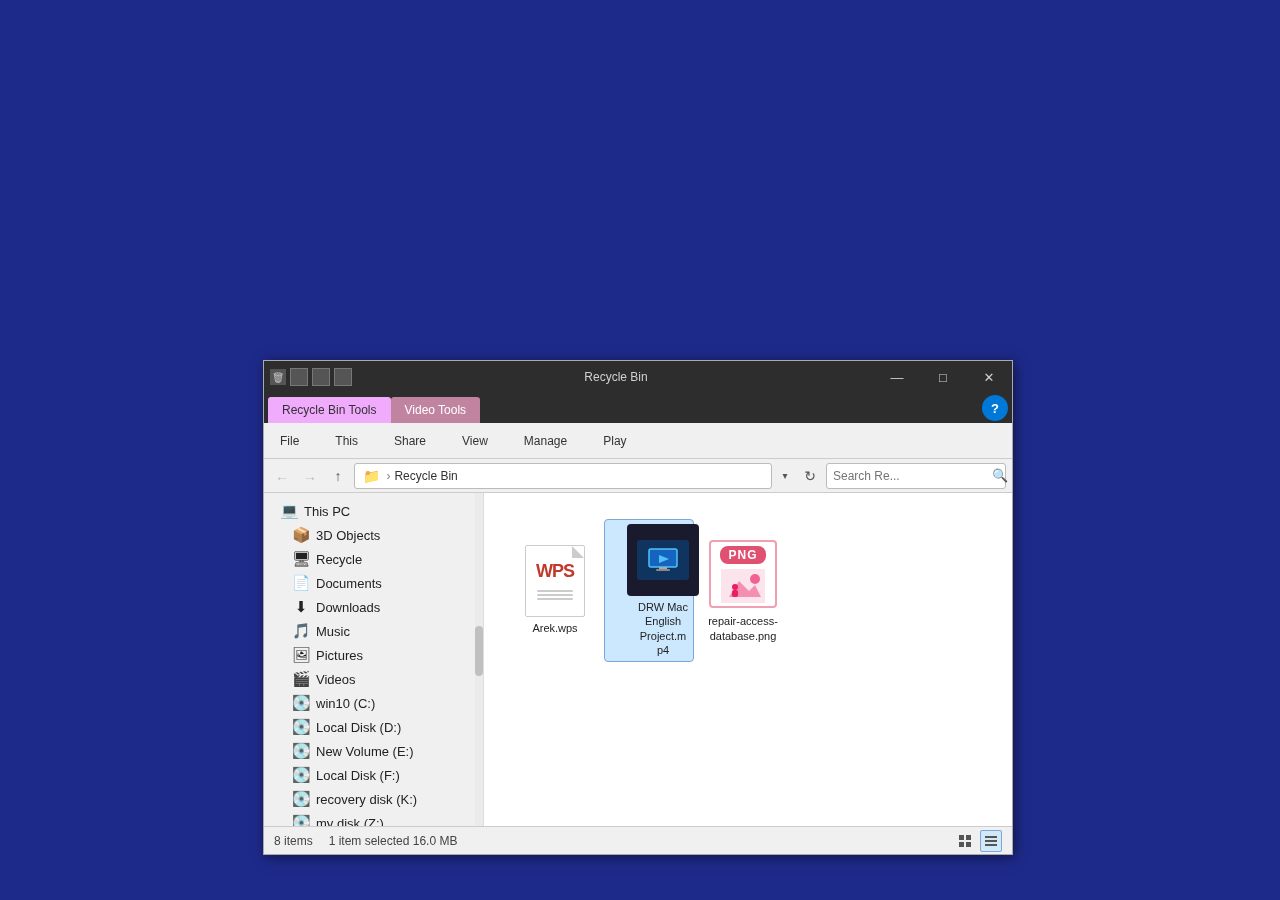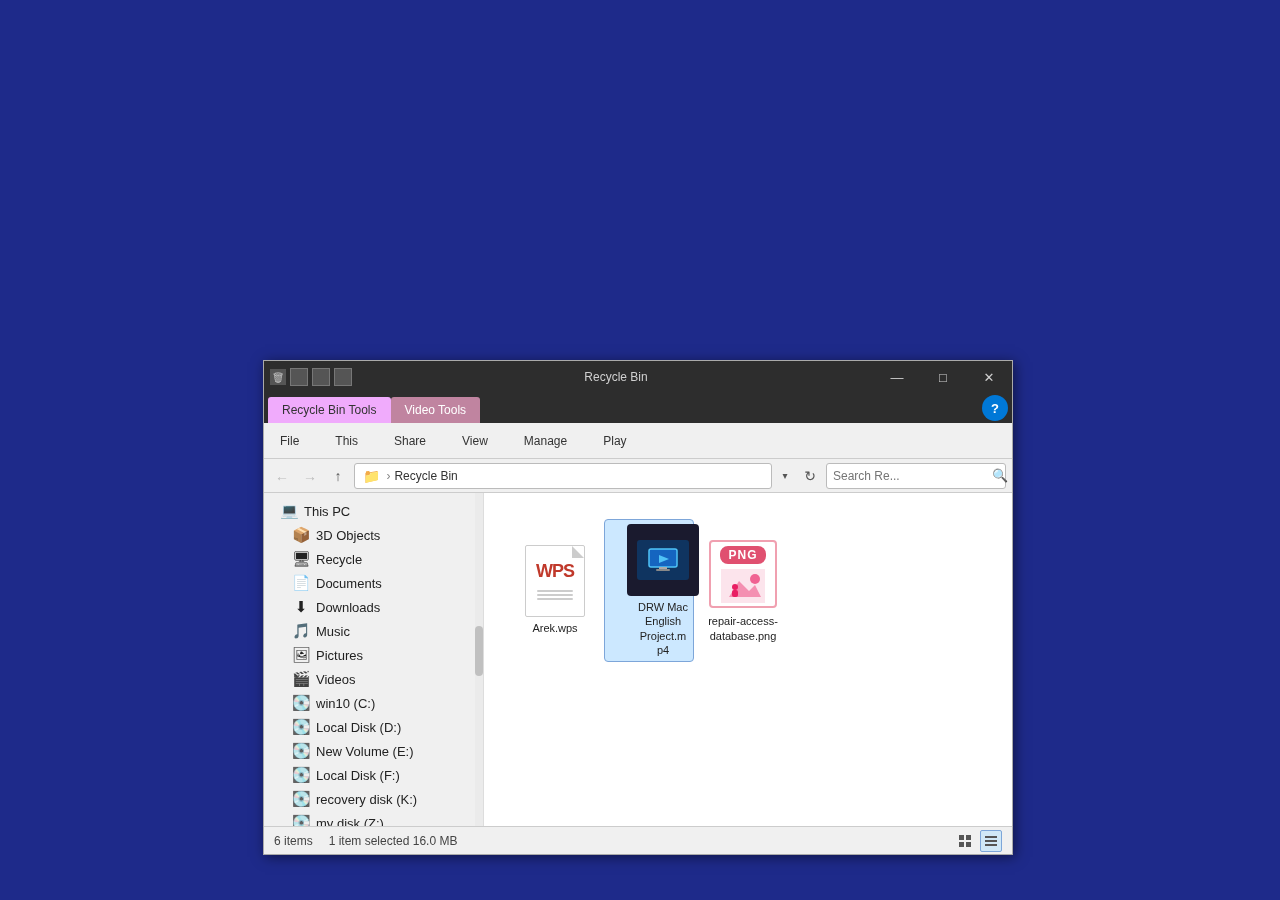--- a/index.html
+++ b/index.html
@@ -670,21 +670,21 @@
         </div>
 
       </div>
 
 
     </div>
   </div>
 
   <div class="status-bar">
     <div class="status-bar-left">
-      <span>6 items</span>
+      <span>8 items</span>
       <span>1 item selected  16.0 MB</span>
     </div>
     <div class="status-bar-right">
       <button class="view-btn">
         <svg width="14" height="14" viewBox="0 0 14 14">
           <rect x="1" y="1" width="5" height="5" fill="#555"></rect>
           <rect x="8" y="1" width="5" height="5" fill="#555"></rect>
           <rect x="1" y="8" width="5" height="5" fill="#555"></rect>
           <rect x="8" y="8" width="5" height="5" fill="#555"></rect>
         </svg>

